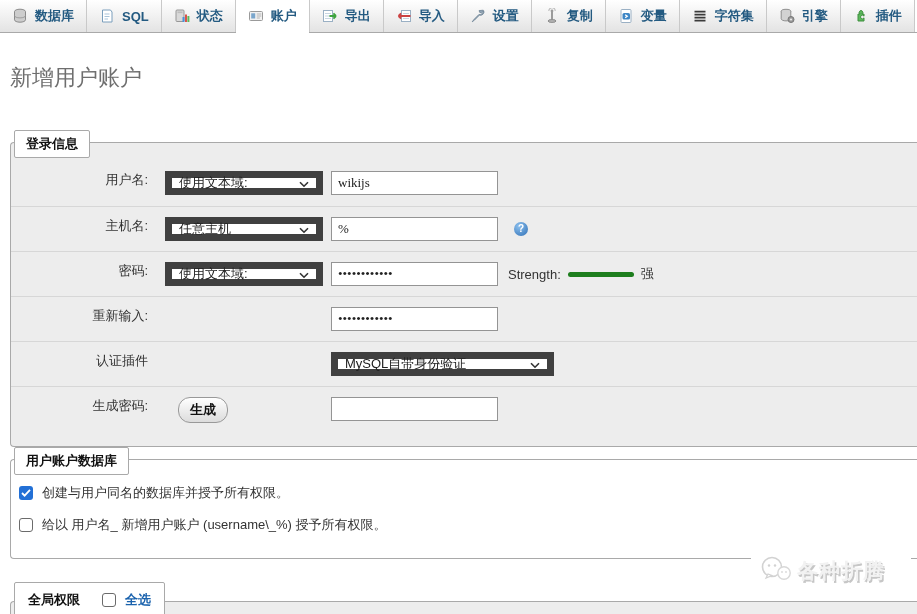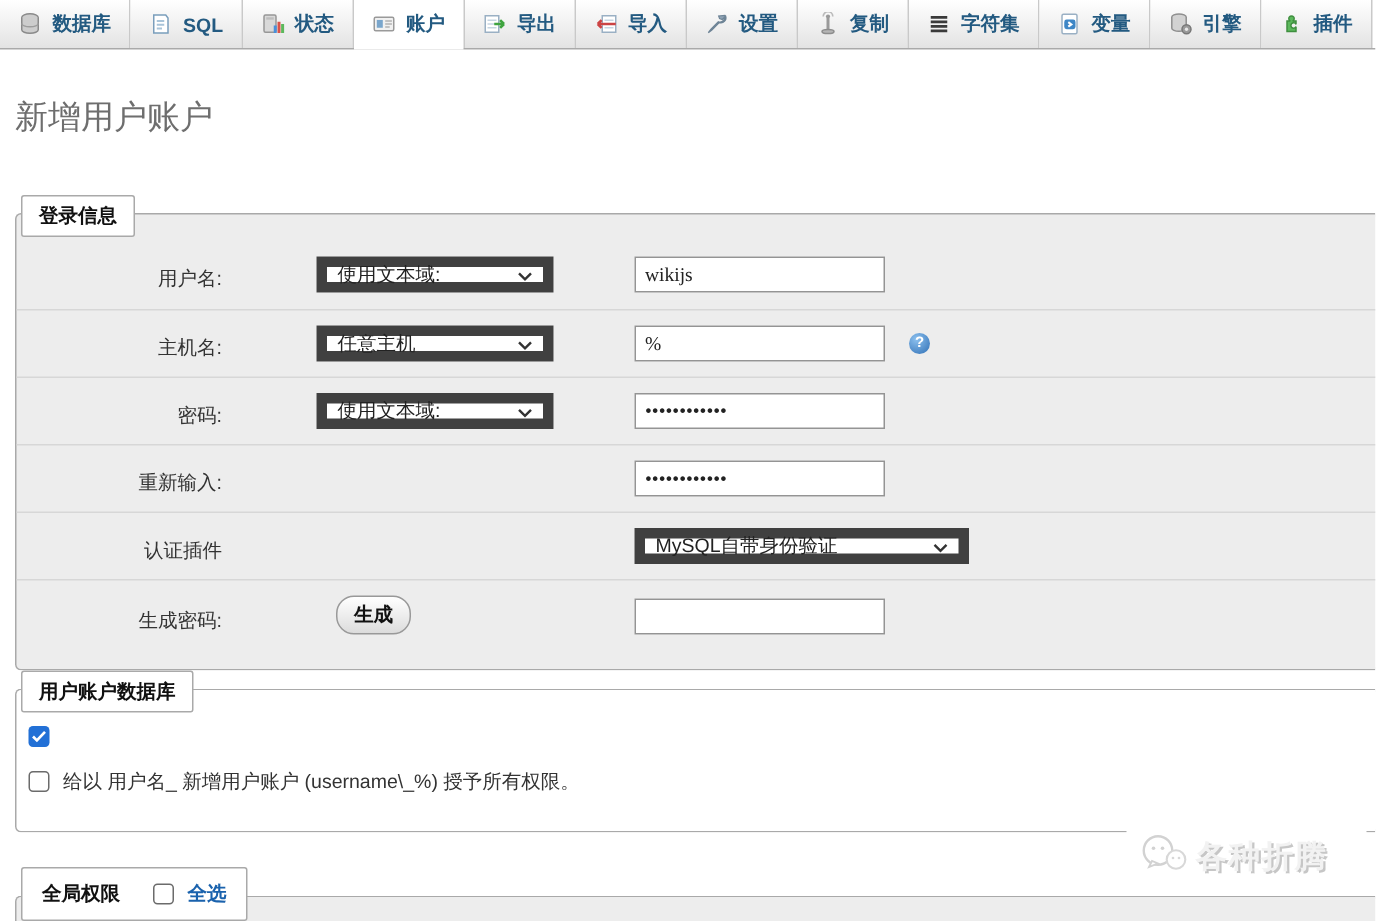--- a/index.html
+++ b/index.html
@@ -30,21 +30,21 @@
     position:relative; margin-left:10px; width:calc(100% - 10px);
     border:1px solid #a9a9a9; border-right:none; border-radius:4px 0 0 4px;
   }
   .legend {
     position:absolute; top:-13px; left:3px; background:#fff; border:1px solid #a9a9a9;
     border-radius:2px; padding:4px 11px; font-weight:bold; font-size:13px; color:#111;
     white-space:nowrap; display:flex; align-items:center; z-index:3;
   }
 
   .fs-login { margin-top:49px; background:#ededed; padding:14px 0 13px; }
-  .row { display:flex; align-items:flex-end; padding:10px 0;gap:46px; }
+  .row { display:flex; align-items:flex-start; padding:10px 0; }
   .row.first { padding:14px 0 11px; }
   .row + .row { border-top:1px solid #d7d7d7; }
   .lbl { flex:none; width:137px; text-align:right; color:#333; }
   .cell-a { flex:none; width:158px; margin-left:17px; }
   .cell-b { flex:none; margin-left:8px; display:flex; align-items:center; }
 
   .pselect {
     display:flex; align-items:center; justify-content:space-between; gap:6px;
     background:#fff; border:7px solid #404040; height:24px; padding:0 7px;
     color:#222; cursor:pointer; width:100%;
@@ -172,34 +172,34 @@
           <ellipse cx="8" cy="13" rx="4" ry="1.4" fill="#b5b5b5" stroke="#8d8d8d"></ellipse>
           <circle cx="8" cy="3" r="1.4" fill="#9a9a9a"></circle>
           <path d="M4.8 3a3.2 3.2 0 016.4 0" fill="none" stroke="#bbb" stroke-width="1.1"></path>
         </svg>
       </span>
     <span class="tlabel">复制</span>
   </div>
   <div class="tab">
     <span>
         <svg width="16" height="16" viewBox="0 0 16 16">
-          <path d="M2.5 3.6h11M2.5 6.6h11M2.5 9.6h11M2.5 12.6h11" stroke="#3a3a3a" stroke-width="1.9"></path>
-        </svg>
-      </span>
-    <span class="tlabel">字符集</span>
-  </div>
-  <div class="tab">
-    <span>
-        <svg width="16" height="16" viewBox="0 0 16 16">
           <rect x="3" y="1.5" width="10" height="13" rx="1" fill="#fff" stroke="#9ab0c4"></rect>
           <rect x="4.5" y="5" width="7.5" height="6.5" rx="1.6" fill="#3d86c6"></rect>
           <path d="M7.2 6.8l2 1.5-2 1.5" stroke="#fff" stroke-width="1.4" fill="none"></path>
         </svg>
       </span>
     <span class="tlabel">变量</span>
+  </div>
+  <div class="tab">
+    <span>
+        <svg width="16" height="16" viewBox="0 0 16 16">
+          <path d="M2.5 3.6h11M2.5 6.6h11M2.5 9.6h11M2.5 12.6h11" stroke="#3a3a3a" stroke-width="1.9"></path>
+        </svg>
+      </span>
+    <span class="tlabel">字符集</span>
   </div>
   <div class="tab">
     <span>
         <svg width="16" height="16" viewBox="0 0 16 16">
           <ellipse cx="7" cy="3.4" rx="4.8" ry="2.1" fill="#d2d2d2" stroke="#8f8f8f"></ellipse>
           <path d="M2.2 3.4v7.4c0 1.15 2.15 2.1 4.8 2.1s4.8-.95 4.8-2.1V3.4" fill="#d2d2d2" stroke="#8f8f8f"></path>
           <circle cx="12" cy="11.5" r="3" fill="#9a9a9a" stroke="#777"></circle>
           <circle cx="12" cy="11.5" r="1.1" fill="#e8e8e8"></circle>
         </svg>
       </span>
@@ -256,20 +256,25 @@
     <div class="cell-a">
       <div class="pselect">
         <span>使用文本域:</span>
         <span><svg width="10" height="7" viewBox="0 0 10 7">
               <path d="M1 1.2l4 4 4-4" stroke="#333" stroke-width="1.6" fill="none"></path>
             </svg></span>
       </div>
     </div>
     <div class="cell-b">
       <input class="tinput" type="text" value="••••••••••••" style="">
+      <span class="strength-wrap">
+        <span class="strength-label">Strength:</span>
+        <span class="meter"></span>
+        <span>强</span>
+      </span>
     </div>
   </div>
 
   <div class="row">
     <span class="lbl">重新输入:</span>
     <div class="cell-a"></div>
     <div class="cell-b">
       <input class="tinput" type="text" value="••••••••••••" style="">
     </div>
   </div>
@@ -300,20 +305,21 @@
 
 <div class="fieldset fs-userdb">
   <div class="legend">用户账户数据库</div>
 
   <div class="chk-row">
     <span class="cb checked">
         <svg width="10" height="8" viewBox="0 0 10 8">
           <path d="M1 4l2.6 2.6L9 .9" stroke="#fff" stroke-width="1.8" fill="none"></path>
         </svg>
       </span>
+    <span class="chk-label">创建与用户同名的数据库并授予所有权限。</span>
   </div>
   <div class="chk-row">
     <span class="cb unchecked"></span>
     <span class="chk-label">给以 用户名_ 新增用户账户 (username\_%) 授予所有权限。</span>
   </div>
 </div>
 
 <div class="fieldset fs-global">
   <div class="legend legend-global">
     <span>全局权限</span>

